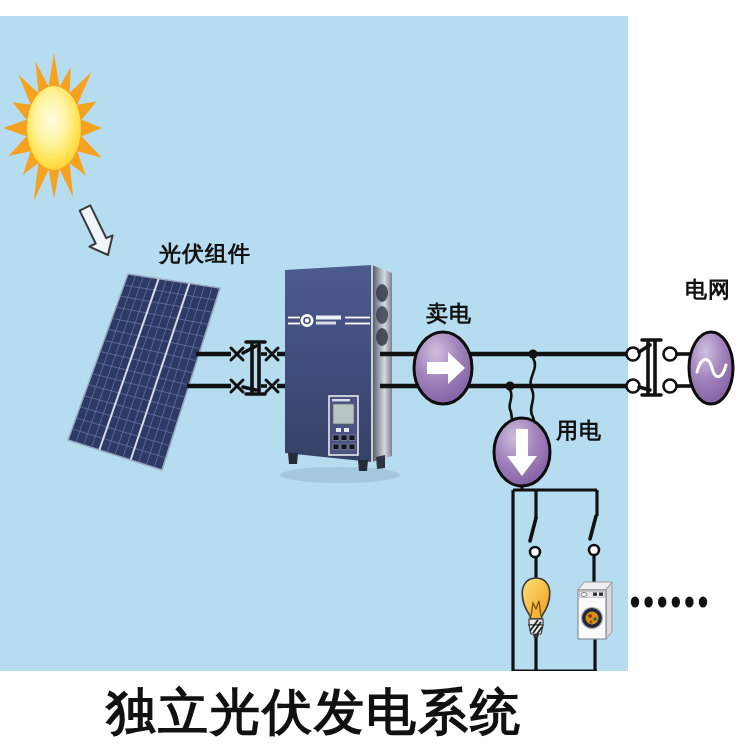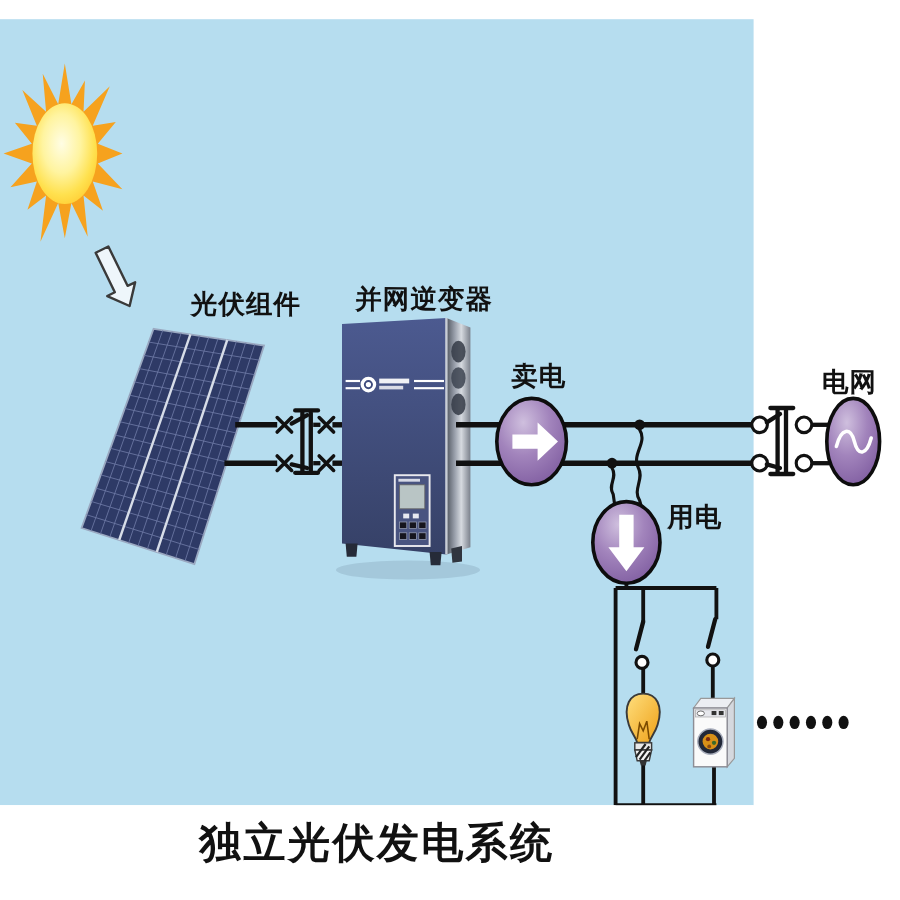--- a/index.html
+++ b/index.html
@@ -5,21 +5,21 @@
   html,body{margin:0;padding:0;}
   body{width:750px;height:750px;position:relative;background:var(--canvas,#fff);
        font-family:"Liberation Sans","DejaVu Sans",sans-serif;overflow:hidden;}
   #stage{position:absolute;inset:0;width:628px;height:750px;margin-top:12px;}
   #sky{position:absolute;left:0;right:0;top:4px;height:655px;background:var(--sky,#b6ddef);}
   svg#diagram{position:absolute;left:0;top:0;z-index:2;}
   .label{position:absolute;z-index:3;color:var(--text,#111);font-weight:bold;
          font-size:22px;letter-spacing:1px;white-space:nowrap;}
   #title-bar{position:absolute;left:0;right:0;top:659px;height:91px;z-index:3;
              display:flex;align-items:flex-start;justify-content:center;background:var(--canvas,#fff);}
-  #main-title{font-family:"Liberation Serif","DejaVu Serif",serif;font-size:35px;
+  #main-title{font-family:"Liberation Serif","DejaVu Serif",serif;font-size:50px;
               font-weight:600;color:var(--text,#111);letter-spacing:2px;margin-top:8px;}
   
   .wire{stroke:var(--wire,#111);stroke-width:4.5;fill:none;}
   .wire-mid{stroke:var(--wire,#111);stroke-width:3.6;fill:none;}
   .wire-thin{stroke:var(--wire,#111);stroke-width:3.2;fill:none;}
   .tap{stroke:var(--wire,#111);stroke-width:2.6;fill:none;stroke-linecap:round;}
   .xmark{stroke:var(--wire,#111);stroke-width:3;fill:none;stroke-linecap:round;}
   .bar{stroke:var(--wire,#111);stroke-width:3.6;fill:none;stroke-linecap:round;}
   .switch-circle{fill:#fff;stroke:var(--wire,#111);stroke-width:2.6;}
   .meter{fill:url(#purpleGrad);stroke:#0d0d0d;stroke-width:3;}
@@ -267,21 +267,20 @@
         <ellipse cx="635" cy="590" rx="4.2" ry="5.6" class="dot"></ellipse>
         <ellipse cx="648.6" cy="590" rx="4.2" ry="5.6" class="dot"></ellipse>
         <ellipse cx="662.2" cy="590" rx="4.2" ry="5.6" class="dot"></ellipse>
         <ellipse cx="675.8" cy="590" rx="4.2" ry="5.6" class="dot"></ellipse>
         <ellipse cx="689.4" cy="590" rx="4.2" ry="5.6" class="dot"></ellipse>
         <ellipse cx="703" cy="590" rx="4.2" ry="5.6" class="dot"></ellipse>
       </g>
   </svg>
 
   <div class="label" style="left:159px;top:227px;">光伏组件</div>
-  <div class="label" style="left:296px;top:223px;">并网逆变器</div>
   <div class="label" style="left:426px;top:287px;text-align:center;">卖电</div>
   <div class="label" style="left:556px;top:404px;">用电</div>
-  <div class="label" style="left:685px;top:292px;">电网</div>
+  <div class="label" style="left:685px;top:263px;">电网</div>
 
   <div id="title-bar">
     <div id="main-title">独立光伏发电系统</div>
   </div>
 </div>
 
 </body></html>

